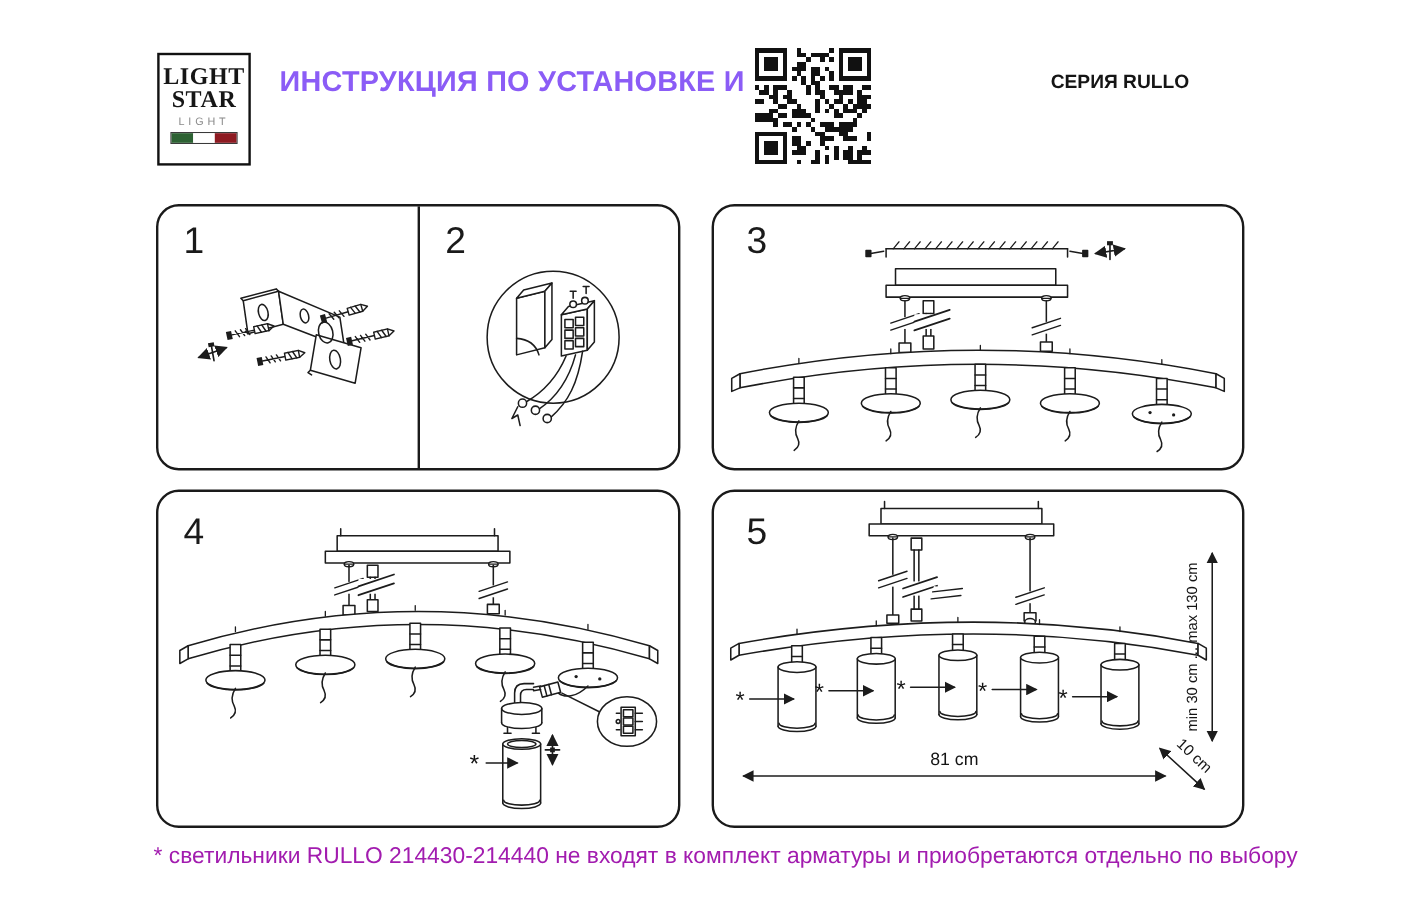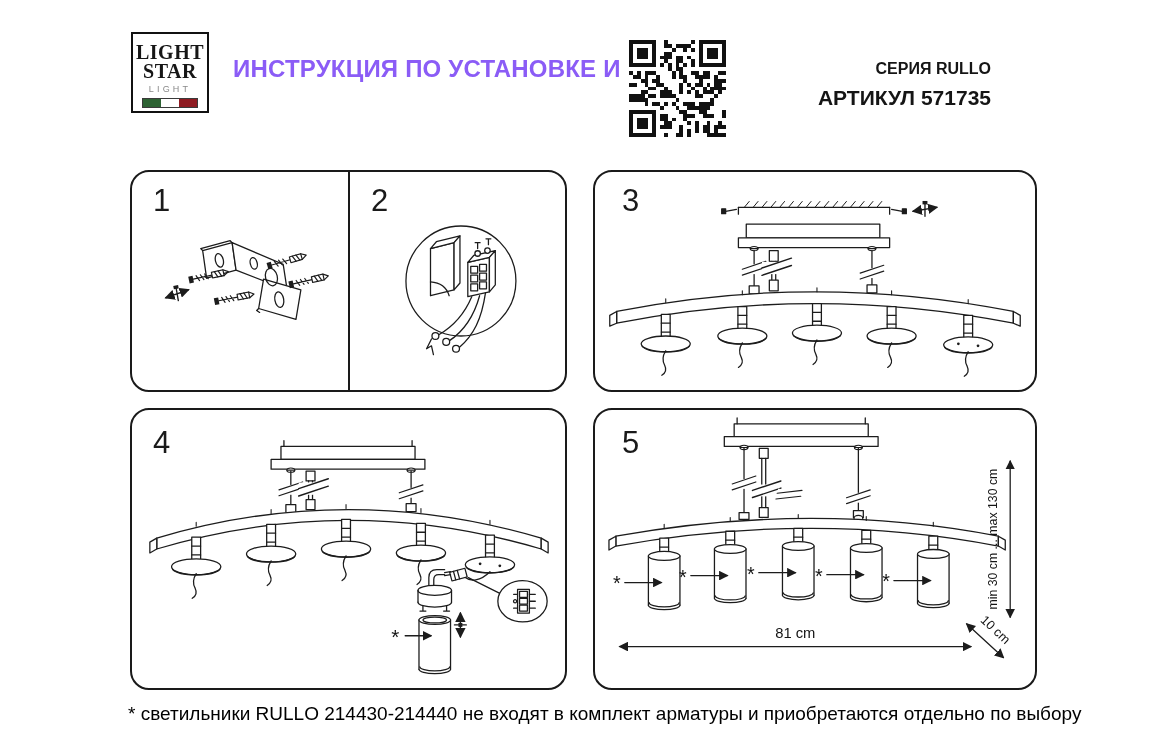--- a/index.html
+++ b/index.html
@@ -1,40 +1,40 @@
 <!DOCTYPE html>
 <html><head>
 <meta charset="utf-8">
 <style>
   html,body{margin:0;padding:0;background:#fff}
   .sheet{position:relative;width:1169px;height:750px;background:#fff;overflow:hidden;
          font-family:"Liberation Sans",sans-serif;color:#151515}
   
-  .logo{position:absolute;left:131px;top:32px;width:78px;height:81px;border:2.5px solid #111;
+  .logo{position:absolute;left:131px;top:44px;width:78px;height:94px;border:2.5px solid #111;
         box-sizing:border-box;text-align:center;padding-top:9px;background:#fff}
   .logo-l1,.logo-l2{font-family:"Liberation Serif",serif;font-weight:700;font-size:20px;line-height:19px;color:#161616;letter-spacing:.5px}
   .logo-l3{font-size:9px;letter-spacing:3.2px;color:#8a8a8a;margin-top:3px}
   .logo-flag{width:54px;height:8px;border:1px solid #3a3a3a;margin:4px auto 0;display:flex;box-sizing:content-box}
   .fg{flex:1;background:#2d6233}.fw{flex:1;background:#fff}.fr{flex:1;background:#8e1b22}
   .title{position:absolute;left:233px;top:54px;font-weight:700;font-size:24px;line-height:30px;letter-spacing:.2px;color:#8b5cf6}
   .qr{position:absolute;left:629px;top:40px;width:97px;height:97px}
   .prod{position:absolute;left:795px;top:60px;width:196px;text-align:right}
   .series{font-weight:700;font-size:16px}
   .article{font-weight:700;font-size:21px;margin-top:8px}
   
   .panel{position:absolute;border:2px solid #1a1a1a;border-radius:19px;background:#fff;box-sizing:border-box}
   .p12{left:130px;top:170px;width:437px;height:222px}
   .p3{left:593px;top:170px;width:444px;height:222px}
   .p4{left:130px;top:408px;width:437px;height:282px}
   .p5{left:593px;top:408px;width:444px;height:282px}
   .divider{position:absolute;left:216px;top:0;width:2px;height:100%;background:#1a1a1a}
   .stepnum{position:absolute;font-size:31px;color:#1a1a1a}
   .n1{left:21px;top:11px}.n2{left:239px;top:11px}.n3{left:27px;top:11px}.n4{left:21px;top:15px}.n5{left:27px;top:15px}
   .art{position:absolute;left:0;top:0;width:100%;height:100%}
-  .footnote{position:absolute;left:128px;top:703px;font-size:19px;color:#000000}
+  .footnote{position:absolute;left:128px;top:703px;font-size:19px;color:#a21caf}
   
   .ln{stroke:#1c1c1c;fill:none;stroke-width:1.3;stroke-linecap:round;stroke-linejoin:round}
   .an{fill:#141414;stroke:none;font-family:"Liberation Sans",sans-serif;text-anchor:middle}
 </style>
 </head>
 <body>
 
 <svg width="0" height="0" style="position:absolute" aria-hidden="true">
 <defs>
   <marker id="ah" viewBox="0 0 10 10" refX="8.5" refY="5" markerWidth="7.5" markerHeight="7.5" orient="auto-start-reverse">
@@ -299,21 +299,20 @@
       <rect x="15" y="24" width="1" height="1" fill="#111"></rect>
       <rect x="20" y="24" width="1" height="1" fill="#111"></rect>
       <rect x="21" y="24" width="1" height="1" fill="#111"></rect>
       <rect x="22" y="24" width="1" height="1" fill="#111"></rect>
       <rect x="23" y="24" width="1" height="1" fill="#111"></rect>
       <rect x="24" y="24" width="1" height="1" fill="#111"></rect>
     </svg>
 
   <div class="prod">
     <div class="series">СЕРИЯ RULLO</div>
-    <div class="article">АРТИКУЛ 571735</div>
   </div>
 
   <div class="panel p12">
     <div class="divider"></div>
     <div class="stepnum n1">1</div>
     <div class="stepnum n2">2</div>
     <svg class="art" viewBox="0 0 437 222">
       <g class="ln">
 
         <g>

